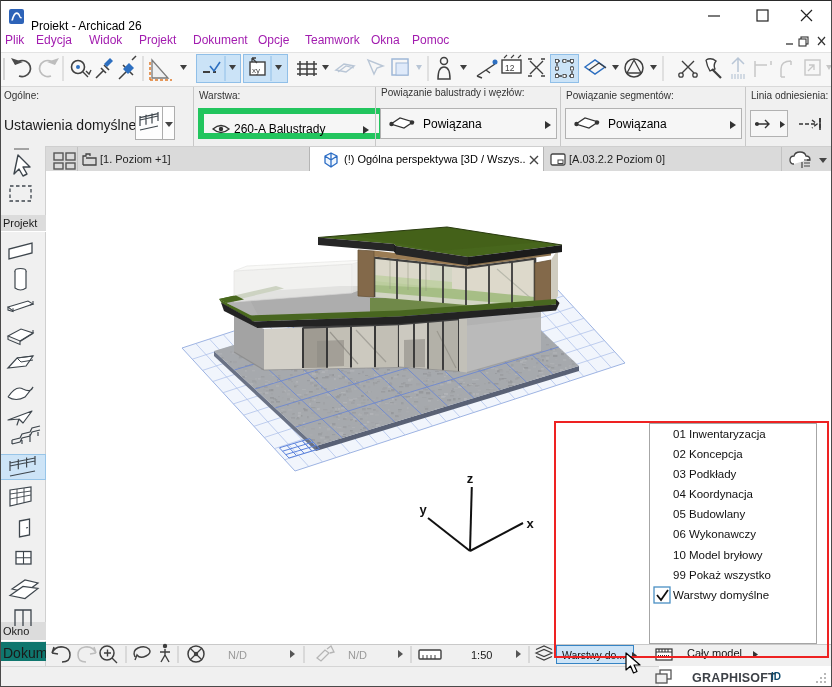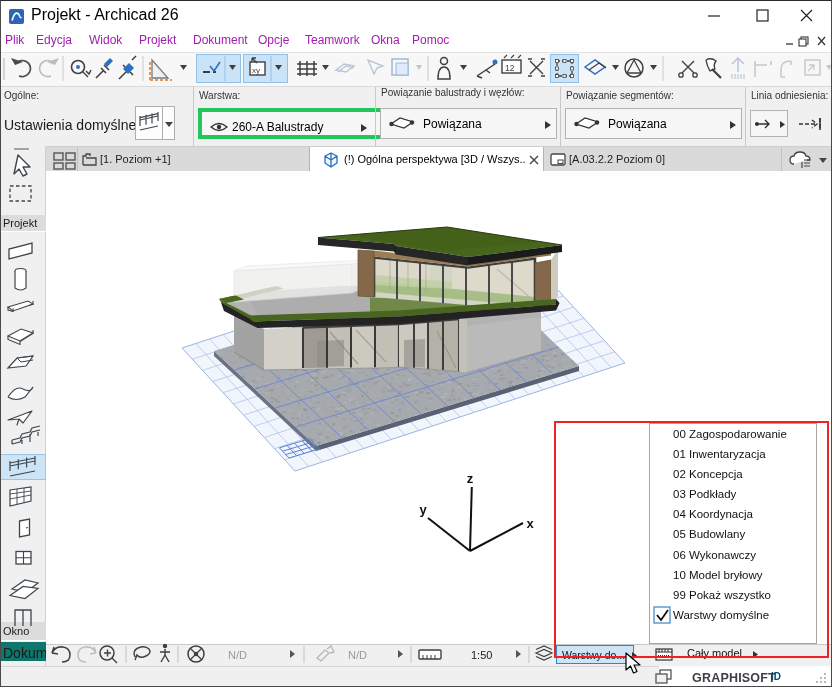--- a/index.html
+++ b/index.html
@@ -6,21 +6,21 @@
 .pi { height:20.1px; line-height:20.1px; padding-left:23px; font-size:11.5px; color:#111; }
 </style></head><body>
 
 <div class="abs" style="left:0;top:0;width:832px;height:687px;border:1px solid #4a4a4a;border-top:1px solid #2a2a2a;z-index:50;pointer-events:none"></div>
 
 <div class="abs" style="left:0;top:0;width:832px;height:30px;background:#fff">
   <svg width="15" height="15" viewBox="0 0 15 15" style="position:absolute;left:9px;top:9px">
       <rect width="15" height="15" rx="2" fill="#2d63b8"></rect>
       <path d="M2.2 11.5 Q4.5 3.2 7.5 3.2 Q10.5 3.2 11.3 7.0 Q11.6 8.4 12.8 8.2 L12.8 9.3 Q10.8 9.9 10.2 7.8 Q9.4 4.9 7.6 4.9 Q5.6 4.9 4.0 11.5 Z" fill="#fff"></path>
     </svg>
-  <span style="position:absolute;left:31px;top:6px;font-size:16px;color:#000">Projekt - Archicad 26</span>
+  <span style="position:absolute;left:31px;top:19px;font-size:12px;color:#000">Projekt - Archicad 26</span>
   <svg width="130" height="30" viewBox="0 0 130 30" style="position:absolute;left:700px;top:0">
     <line x1="8" y1="16" x2="20" y2="16" stroke="#222" stroke-width="1.2"></line>
     <rect x="57" y="10" width="11" height="11" fill="none" stroke="#222" stroke-width="1.2"></rect>
     <path d="M101 10 l11 11 m0 -11 l-11 11" stroke="#222" stroke-width="1.2"></path>
   </svg>
 </div>
 
 <div class="abs" style="left:0;top:30px;width:832px;height:22px;background:#fff;font-size:12px;color:#a21caf">
   <div class="abs" style="left:0;top:3px;width:832px;height:16px">
       <span style="position:absolute;left:5px;top:0">Plik</span>
@@ -137,21 +137,21 @@
      <svg width="24" height="22" viewBox="0 0 24 22" style="position:absolute;left:1px;top:5px">
         <path d="M3 8 l18 -4 m-18 1.7 l18 -4 m-18 2.3 l0 10 m6 -11.3 l0 10 m6 -11.3 l0 10 m6 -11.4 l0 9 M3 18 l18 -4" fill="none" stroke="#3e464d" stroke-width="1.2"></path>
       </svg>
      <div class="abs" style="left:26px;top:0;width:12px;height:32px;border-left:1px solid #adadad"></div>
      <svg width="10" height="8" viewBox="0 0 10 8" style="position:absolute;left:28px;top:13px">
         <path d="M1 2 l8 0 l-4 5 z" fill="#444"></path>
       </svg>
   </div>
   <div class="abs" style="left:193px;top:0;height:60px;border-left:1px solid #c8c8c8"></div>
   <div class="abs" style="left:199px;top:3px">Warstwa:</div>
-  <div class="abs" style="left:198px;top:21px;width:187px;height:31px;background:#f6f6f6;border:4px solid #22c55e">
+  <div class="abs" style="left:198px;top:21px;width:187px;height:31px;background:#f6f6f6;border:6px solid #22c55e">
     <svg width="18" height="12" viewBox="0 0 18 12" style="position:absolute;left:8px;top:9px">
         <path d="M1 6 q8 -7 16 0 q-8 7 -16 0z" fill="none" stroke="#333" stroke-width="1.3"></path>
         <circle cx="9" cy="6" r="2.2" fill="#333"></circle>
       </svg>
     <span style="position:absolute;left:30px;top:8px;font-size:12px;color:#000">260-A Balustrady</span>
     <svg width="8" height="10" viewBox="0 0 8 10" style="position:absolute;left:158px;top:11px">
         <path d="M1 1 l6 4 l-6 4 z" fill="#333"></path>
       </svg>
   </div>
   <div class="abs" style="left:375px;top:0;height:60px;border-left:1px solid #c8c8c8"></div>
@@ -1996,21 +1996,20 @@
         <rect x="2" y="10" width="2" height="2"></rect>
         <rect x="6" y="10" width="2" height="2"></rect>
         <rect x="10" y="10" width="2" height="2"></rect>
       </g>
   </svg>
 </div>
 
 <div class="abs" style="left:554px;top:421px;width:275px;height:237px;border:2px solid #ee2222;z-index:10"></div>
 
 <div class="abs" style="left:649px;top:423px;width:168px;height:221px;background:#fff;border:1px solid #a6a6a6;z-index:11">
-<div class="pi">00 Zagospodarowanie</div>
     <div class="pi">01 Inwentaryzacja</div>
     <div class="pi">02 Koncepcja</div>
     <div class="pi">03 Podkłady</div>
     <div class="pi">04 Koordynacja</div>
     <div class="pi">05 Budowlany</div>
     <div class="pi">06 Wykonawczy</div>
     <div class="pi">10 Model bryłowy</div>
     <div class="pi">99 Pokaż wszystko</div>
   <div class="pi" style="position:relative">Warstwy domyślne
     <svg width="18" height="18" viewBox="0 0 18 18" style="position:absolute;left:3px;top:1px">

